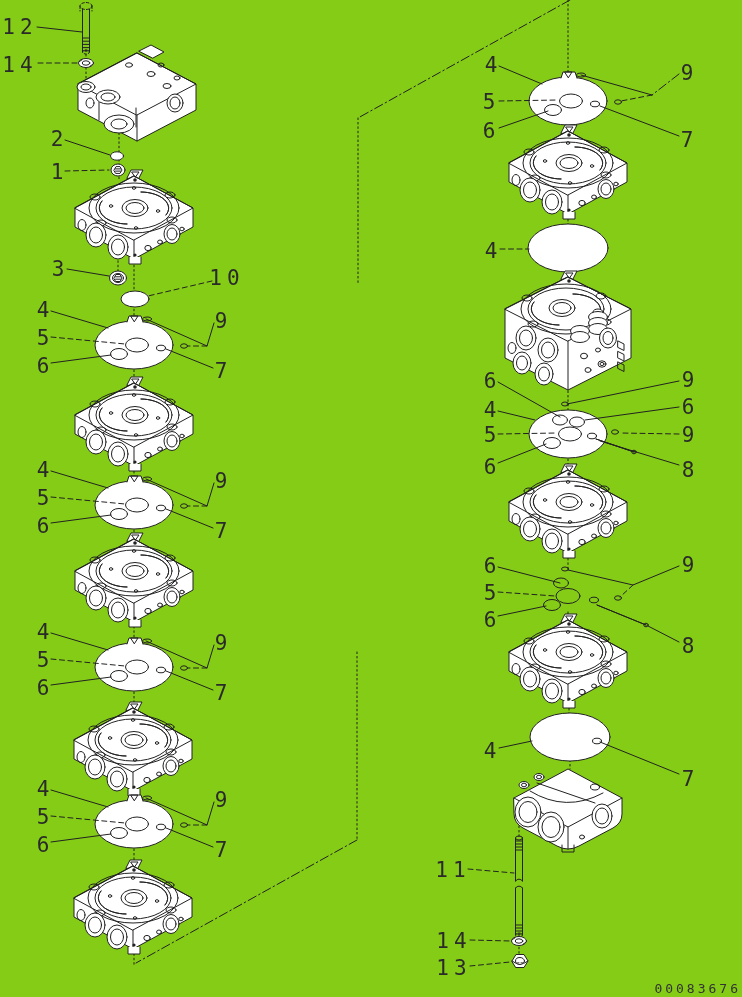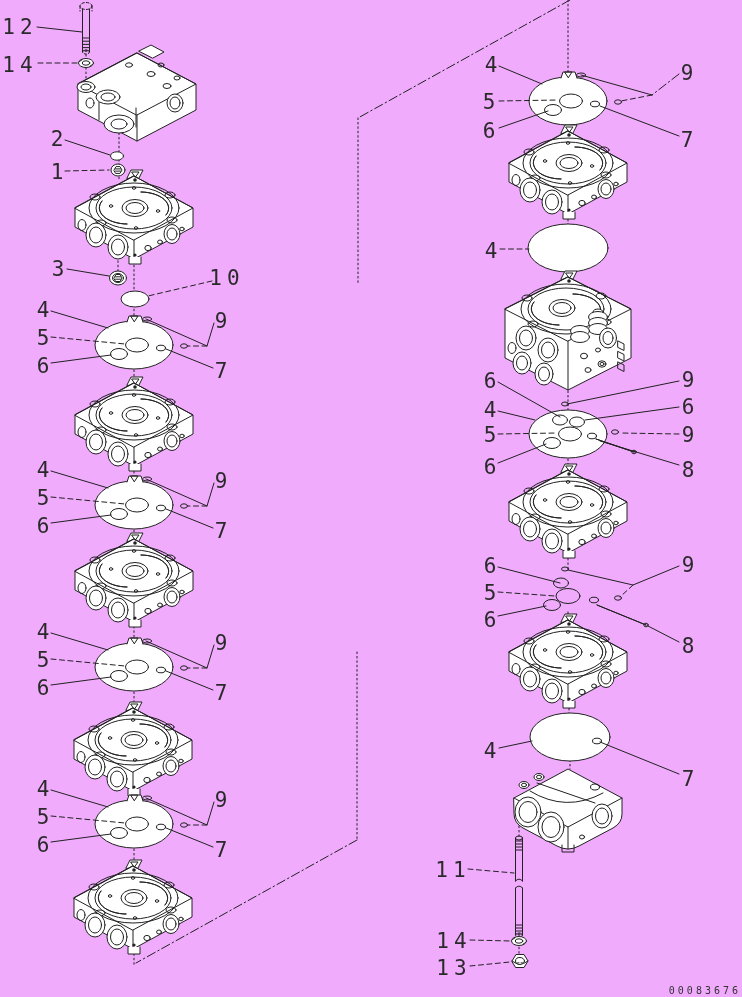--- a/index.html
+++ b/index.html
@@ -1,24 +1,24 @@
 <!DOCTYPE html>
 <html><head>
 <meta charset="utf-8">
 <style>
   html,body{margin:0;padding:0;background:#ffffff;}
-  .canvas{position:relative;width:742px;height:997px;background:#f0abfc;overflow:hidden;
+  .canvas{position:relative;width:742px;height:997px;background:#84cc16;overflow:hidden;
           font-family:"DejaVu Sans Mono",monospace;}
   #diagram{position:absolute;left:0;top:0;}
   #diagram line,#diagram path,#diagram ellipse,#diagram circle,#diagram polyline{
       stroke:#222;stroke-width:1;fill:none;stroke-linecap:round;stroke-linejoin:round;}
   #diagram .f{fill:#ffffff;}
   #diagram .ink{fill:#222;stroke:none;}
   #diagram text{font-family:"DejaVu Sans Mono",monospace;font-size:21px;fill:#2a2a2a;stroke:none;}
-  .drawing-number{position:absolute;right:1px;bottom:1px;font-size:10px;letter-spacing:3px;color:#333;}
+  .drawing-number{position:absolute;right:1px;bottom:1px;font-size:13px;letter-spacing:3px;color:#333;}
 </style>
 </head>
 <body>
 
 <div class="canvas">
   <svg id="diagram" viewBox="0 0 742 997" width="742" height="997">
       <g>
         <line x1="86" y1="50" x2="86" y2="89" stroke-dasharray="1.6 2.8" stroke-width="0.9"></line>
         <line x1="119" y1="133" x2="119" y2="180" stroke-dasharray="1.6 2.8" stroke-width="0.9"></line>
         <line x1="134" y1="252" x2="134" y2="316" stroke-dasharray="1.6 2.8" stroke-width="0.9"></line>

